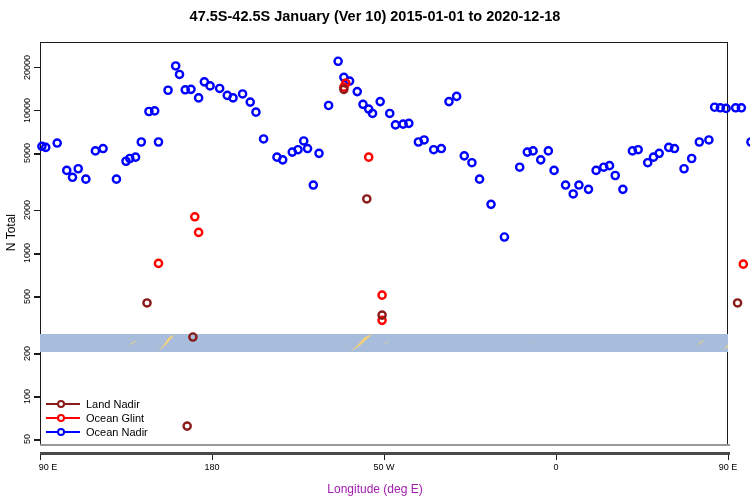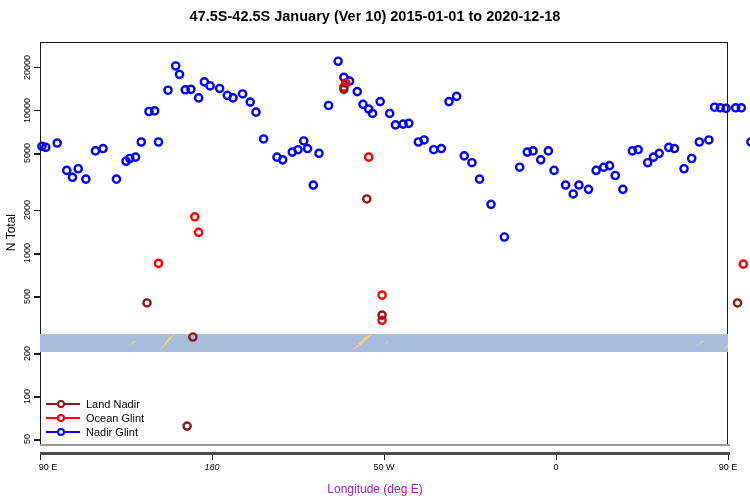--- a/index.html
+++ b/index.html
@@ -339,21 +339,21 @@
   <div id="xaxis-line2" style="top: 444px;"></div>
   <div id="xtick-marks">
       <div class="xtick-mark" style="left: 40px; top: 455px;"></div>
       <div class="xtick-mark" style="left: 212px; top: 455px;"></div>
       <div class="xtick-mark" style="left: 384px; top: 455px;"></div>
       <div class="xtick-mark" style="left: 556px; top: 455px;"></div>
       <div class="xtick-mark" style="left: 728px; top: 455px;"></div>
     </div>
   <div id="xtick-labels">
       <div class="xtick-label" style="top: 462px; width: 60px; left: 18px;">90 E</div>
-      <div class="xtick-label" style="top: 462px; width: 60px; left: 182px; font-style: italic;">180</div>
+      <div class="xtick-label" style="top: 462px; width: 60px; left: 182px;">180</div>
       <div class="xtick-label" style="top: 462px; width: 60px; left: 354px;">50 W</div>
       <div class="xtick-label" style="top: 462px; width: 60px; left: 526px;">0</div>
       <div class="xtick-label" style="top: 462px; width: 60px; left: 698px;">90 E</div>
     </div>
   <div id="xaxis-title" style="top: 482px;">Longitude (deg E)</div>
 
   <div id="legend" style="left: 46px; top: 397px;">
       <div class="legend-row">
         <span class="legend-key">
           <span class="legend-line" style="background: rgb(139, 26, 26);"></span>
@@ -366,17 +366,17 @@
           <span class="legend-line" style="background: rgb(255, 0, 0);"></span>
           <span class="legend-mark" style="border-color: rgb(255, 0, 0);"></span>
         </span>
         <span class="legend-label">Ocean Glint</span>
       </div>
       <div class="legend-row">
         <span class="legend-key">
           <span class="legend-line" style="background: rgb(0, 0, 255);"></span>
           <span class="legend-mark" style="border-color: rgb(0, 0, 255);"></span>
         </span>
-        <span class="legend-label">Nadir Glint</span>
+        <span class="legend-label">Ocean Nadir</span>
       </div>
     </div>
 
 </div>
 
 </body></html>

